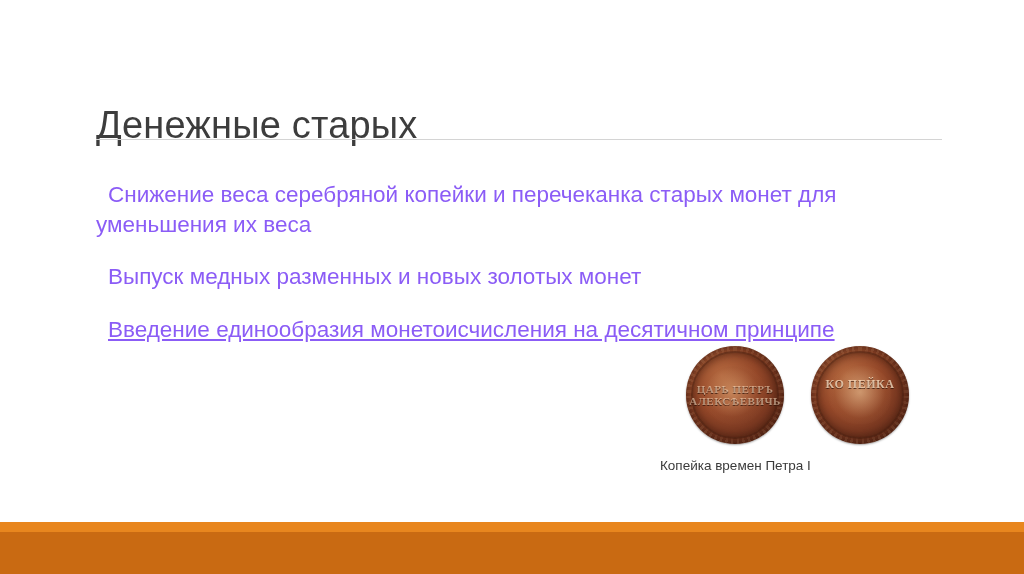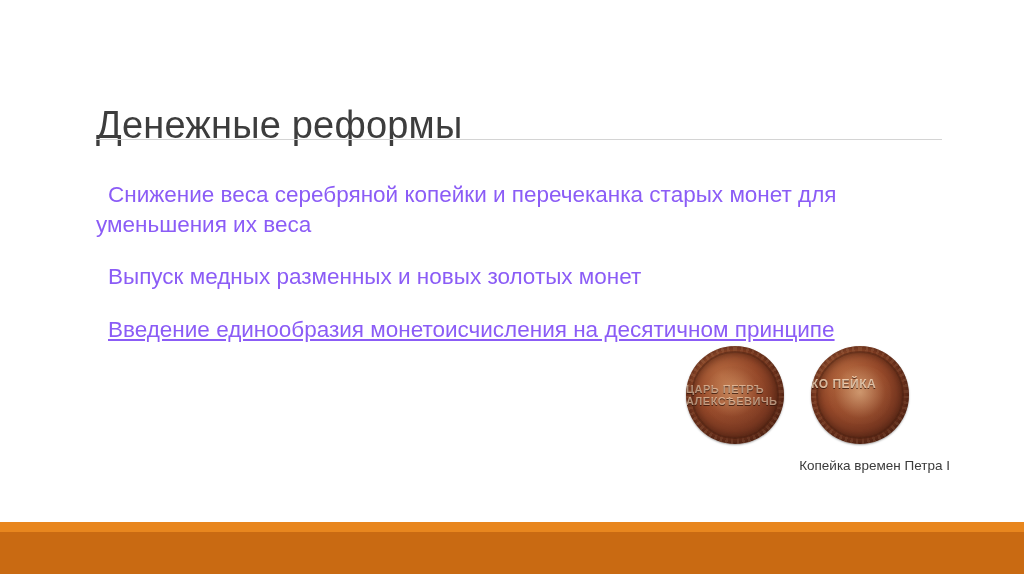--- a/index.html
+++ b/index.html
@@ -113,37 +113,37 @@
       repeating-conic-gradient(from 0deg, rgba(255,215,170,0.20) 0deg 3deg, rgba(80,35,18,0.10) 3deg 7deg);
     opacity: 0.55;
     -webkit-mask-image: radial-gradient(circle, transparent 60%, #000 68%, #000 88%, transparent 93%);
             mask-image: radial-gradient(circle, transparent 60%, #000 68%, #000 88%, transparent 93%);
   }
   .coin .stamp {
     position: absolute;
     left: 0;
     right: 0;
     top: 32px;
-    text-align: left;
-    font-family: Liberation Sans, sans-serif;
+    text-align: center;
+    font-family: Liberation Serif, serif;
     font-size: 12px;
     font-weight: bold;
     line-height: 1.05;
     color: rgba(252,226,196,0.78);
     text-shadow: 0 1px 0 rgba(50,20,10,0.75);
     letter-spacing: 0.5px;
   }
   .coin-left .stamp {
     font-size: 11px;
     top: 38px;
     color: rgba(250,220,190,0.6);
   }
   .caption {
     margin-top: 12px;
-    text-align: right;
+    text-align: left;
     font-size: 13.5px;
     color: #3a3a3a;
     white-space: nowrap;
   }
   .footer-band {
     position: absolute;
     left: 0;
     bottom: 0;
     width: 1024px;
     height: 52px;
@@ -164,21 +164,21 @@
     width: 1024px;
     height: 42px;
     background: #c96a12;
   }
 </style>
 </head>
 <body>
 
 <div class="slide">
 
-  <h1 class="title">Денежные реформы</h1>
+  <h1 class="title">Денежные старых</h1>
   <div class="title-rule"></div>
 
   <div class="body-list">
     <p class="bullet">Снижение веса серебряной копейки и перечеканка старых монет для уменьшения их веса</p>
     <p class="bullet">Выпуск медных разменных и новых золотых монет</p>
     <p class="bullet">Введение единообразия монетоисчисления на десятичном принципе</p>
   </div>
 
   <figure class="coin-figure">
     <div class="coins">

